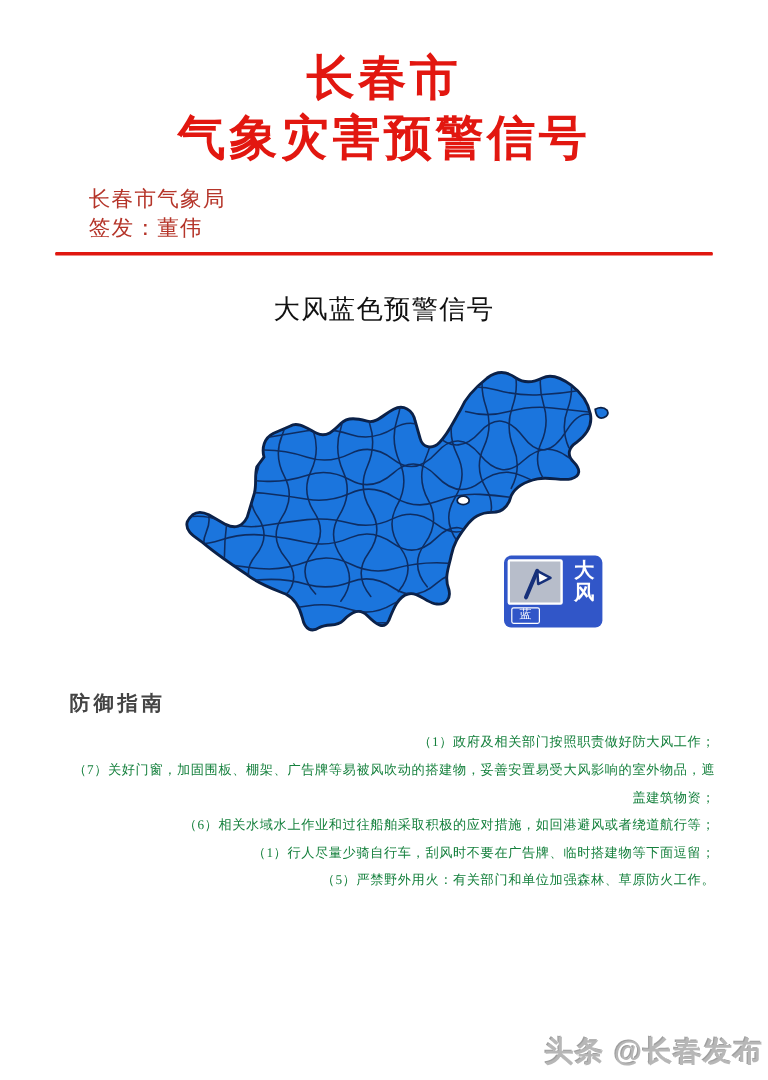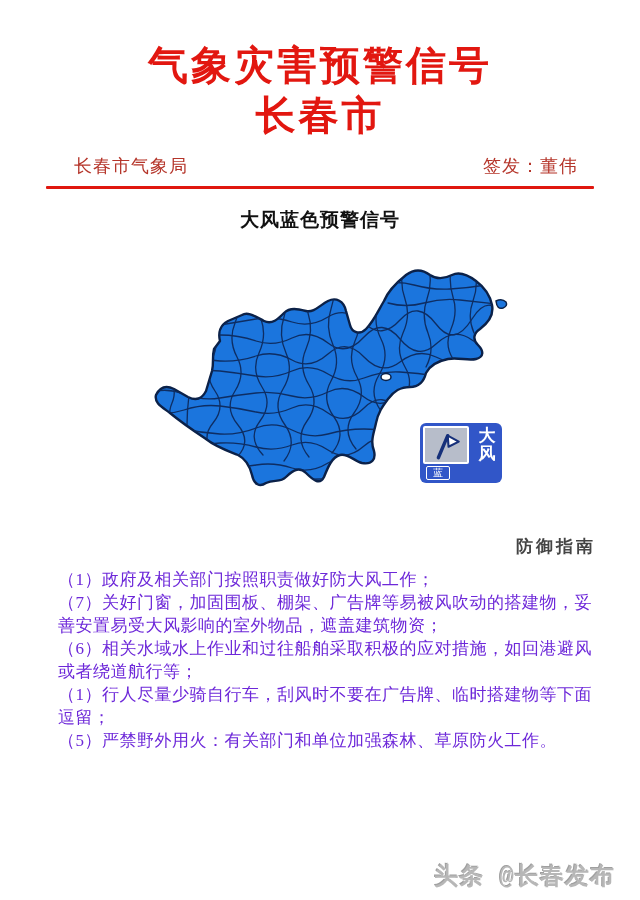--- a/index.html
+++ b/index.html
@@ -18,38 +18,39 @@
   .hdr h1 {
     font-family:"Liberation Sans","DejaVu Sans",sans-serif;
     font-weight:800;
     font-size:40px;
     line-height:50px;
     letter-spacing:3px;
     color:#e21710;
   }
   .subhdr {
     margin:14px 62px 0 74px;
-    display:flex; justify-content:space-between; align-items:center;
+    display:flex; justify-content:space-between; align-items:flex-start;
     font-size:18px;
     color:#b5352a;
     letter-spacing:1px;
+    flex-direction:column;
   }
   .red-rule {
     margin:8px 46px 0 46px;
     height:3px;
     background:#e0170f;
     border-radius:1px;
   }
   
   .warn-title {
-    margin-top:18px;
+    margin-top:30px;
     text-align:center;
     font-family:"Liberation Sans","DejaVu Sans",sans-serif;
-    font-weight:700;
-    font-size:19px;
+    font-weight:400;
+    font-size:22px;
     letter-spacing:1px;
     color:#111;
   }
   .warn-body {
     margin:14px 56px 0 58px;
     font-size:20px;
     line-height:37px;
     text-align:justify;
     text-indent:2em;
     color:#202020;
@@ -95,44 +96,44 @@
     grid-column:2; grid-row:2;
     color:#fff; text-align:center;
     font-family:"Liberation Sans","DejaVu Sans",sans-serif;
     font-weight:700; font-size:10px; line-height:14px; letter-spacing:1px;margin-top:16px;
   }
   
   .guide { margin:14px 44px 0 58px; color:#3a3a3a; }
   .guide h3 {
     font-size:17px; font-weight:700; letter-spacing:3px; color:#444;
     margin-bottom:10px;
-    text-align:right;
   }
   .guide ul { list-style:none; }
   .guide li {
-    font-size:17px; line-height:23px; letter-spacing:.5px;
-    color:#6d28d9;
+    font-size:11px; line-height:23px; letter-spacing:.5px;
+    color:#15803d;
+    text-align:right;
   }
   .watermark {
-    position:absolute; right:25px; bottom:8px;
-    font-family:Liberation Mono, monospace;
+    position:absolute; right:4px; bottom:8px;
+    font-family:Liberation Sans, sans-serif;
     font-weight:800; font-size:24px; letter-spacing:1px;
     color:#ababab;
     text-shadow:1px 1px 0 #ffffff,-1px -1px 0 #8f8f8f;
     opacity:.85;
   }
 </style>
 </head>
 <body>
 
 <div class="page">
 
   <div class="hdr">
+    <h1>长春市</h1>
     <h1>气象灾害预警信号</h1>
-    <h1>长春市</h1>
     <div class="subhdr">
       <span>长春市气象局</span>
       <span>签发：董伟</span>
     </div>
     <div class="red-rule"></div>
   </div>
 
   <h2 class="warn-title">大风蓝色预警信号</h2>
 
   <div class="map-wrap">

